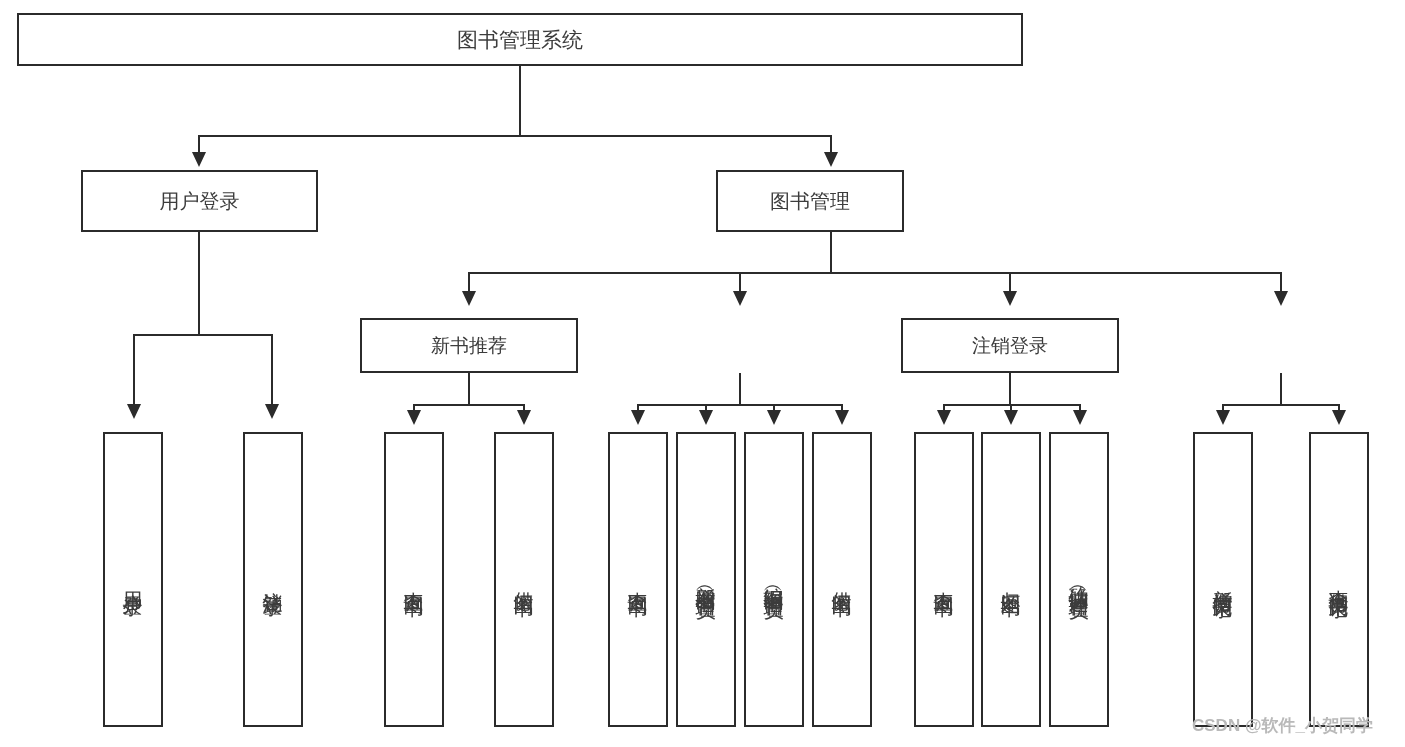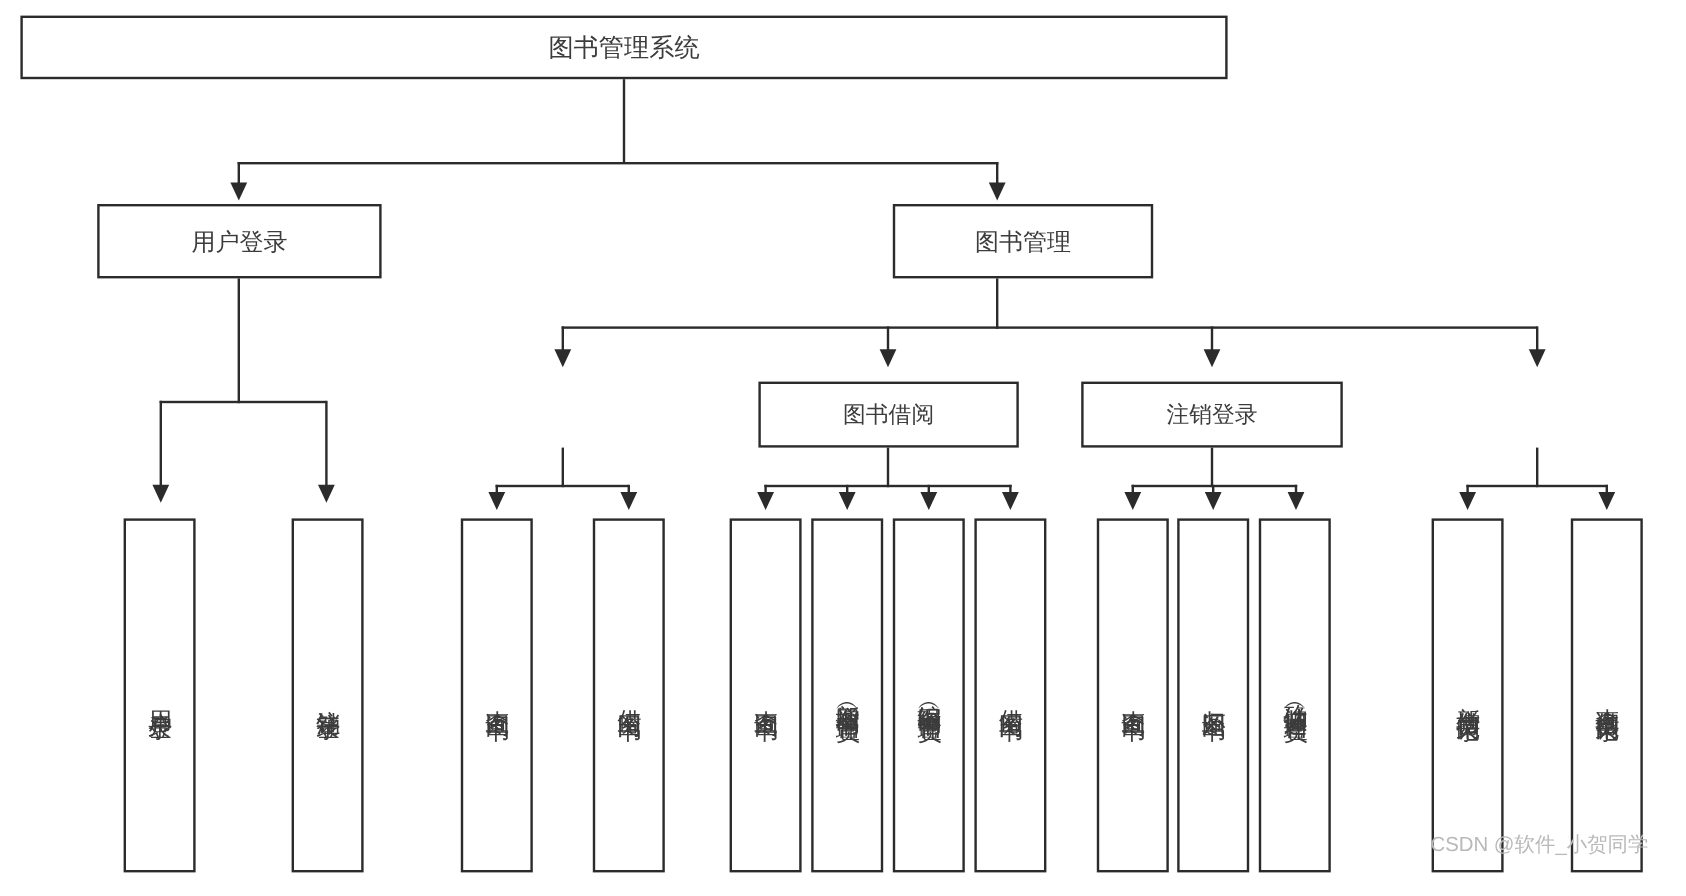--- a/index.html
+++ b/index.html
@@ -89,21 +89,21 @@
   <div class="conn v" style="left:198px; top:135px; width:2px; height:20px;"></div>
   <div class="arrow" style="left:192px; top:152px;"></div>
 
   <div class="conn v" style="left:830px; top:135px; width:2px; height:20px;"></div>
   <div class="arrow" style="left:824px; top:152px;"></div>
 
   <div class="node level1" style="left:81px; top:170px; width:237px; height:62px;">
     <span>用户登录</span>
   </div>
 
-  <div class="node level1" style="left:744px; top:170px; width:217px; height:62px;">
+  <div class="node level1" style="left:716px; top:170px; width:188px; height:62px;">
     <span>图书管理</span>
   </div>
 
   <div class="conn v" style="left:198px; top:232px; width:2px; height:104px;"></div>
   <div class="conn h" style="left:133px; top:334px; width:139px; height:2px;"></div>
   <div class="conn v" style="left:133px; top:334px; width:2px; height:72px;"></div>
   <div class="arrow" style="left:127px; top:404px;"></div>
   <div class="conn v" style="left:271px; top:334px; width:2px; height:72px;"></div>
   <div class="arrow" style="left:265px; top:404px;"></div>
 
@@ -111,22 +111,22 @@
   <div class="conn h" style="left:468px; top:272px; width:813px; height:2px;"></div>
   <div class="conn v" style="left:468px; top:272px; width:2px; height:22px;"></div>
   <div class="arrow" style="left:462px; top:291px;"></div>
   <div class="conn v" style="left:739px; top:272px; width:2px; height:22px;"></div>
   <div class="arrow" style="left:733px; top:291px;"></div>
   <div class="conn v" style="left:1009px; top:272px; width:2px; height:22px;"></div>
   <div class="arrow" style="left:1003px; top:291px;"></div>
   <div class="conn v" style="left:1280px; top:272px; width:2px; height:22px;"></div>
   <div class="arrow" style="left:1274px; top:291px;"></div>
 
-  <div class="node level2" style="left:632px; top:318px; width:217px; height:55px;">
-    <span>图书借阅</span>
+  <div class="node level2" style="left:360px; top:318px; width:218px; height:55px;">
+    <span>新书推荐</span>
   </div>
   <div class="node level2" style="left:901px; top:318px; width:218px; height:55px;">
     <span>注销登录</span>
   </div>
 
   <div class="conn v" style="left:468px; top:373px; width:2px; height:33px;"></div>
   <div class="conn h" style="left:413px; top:404px; width:111px; height:2px;"></div>
   <div class="conn v" style="left:413px; top:404px; width:2px; height:12px;"></div>
   <div class="arrow" style="left:407px; top:410px;"></div>
   <div class="conn v" style="left:523px; top:404px; width:2px; height:12px;"></div>
@@ -196,15 +196,15 @@
     <span class="vtext">确认归还（管理员）</span>
   </div>
 
   <div class="node leaf" style="left:1193px; top:432px; width:60px; height:295px;">
     <span class="vtext">新增借阅记录</span>
   </div>
   <div class="node leaf" style="left:1309px; top:432px; width:60px; height:295px;">
     <span class="vtext">查询借阅记录</span>
   </div>
 
-  <div class="watermark" style="left:1192px; top:692px;">CSDN @软件_小贺同学</div>
+  <div class="watermark" style="left:1192px; top:714px;font-weight:bold;">CSDN @软件_小贺同学</div>
 
 </div>
 
 </body></html>

